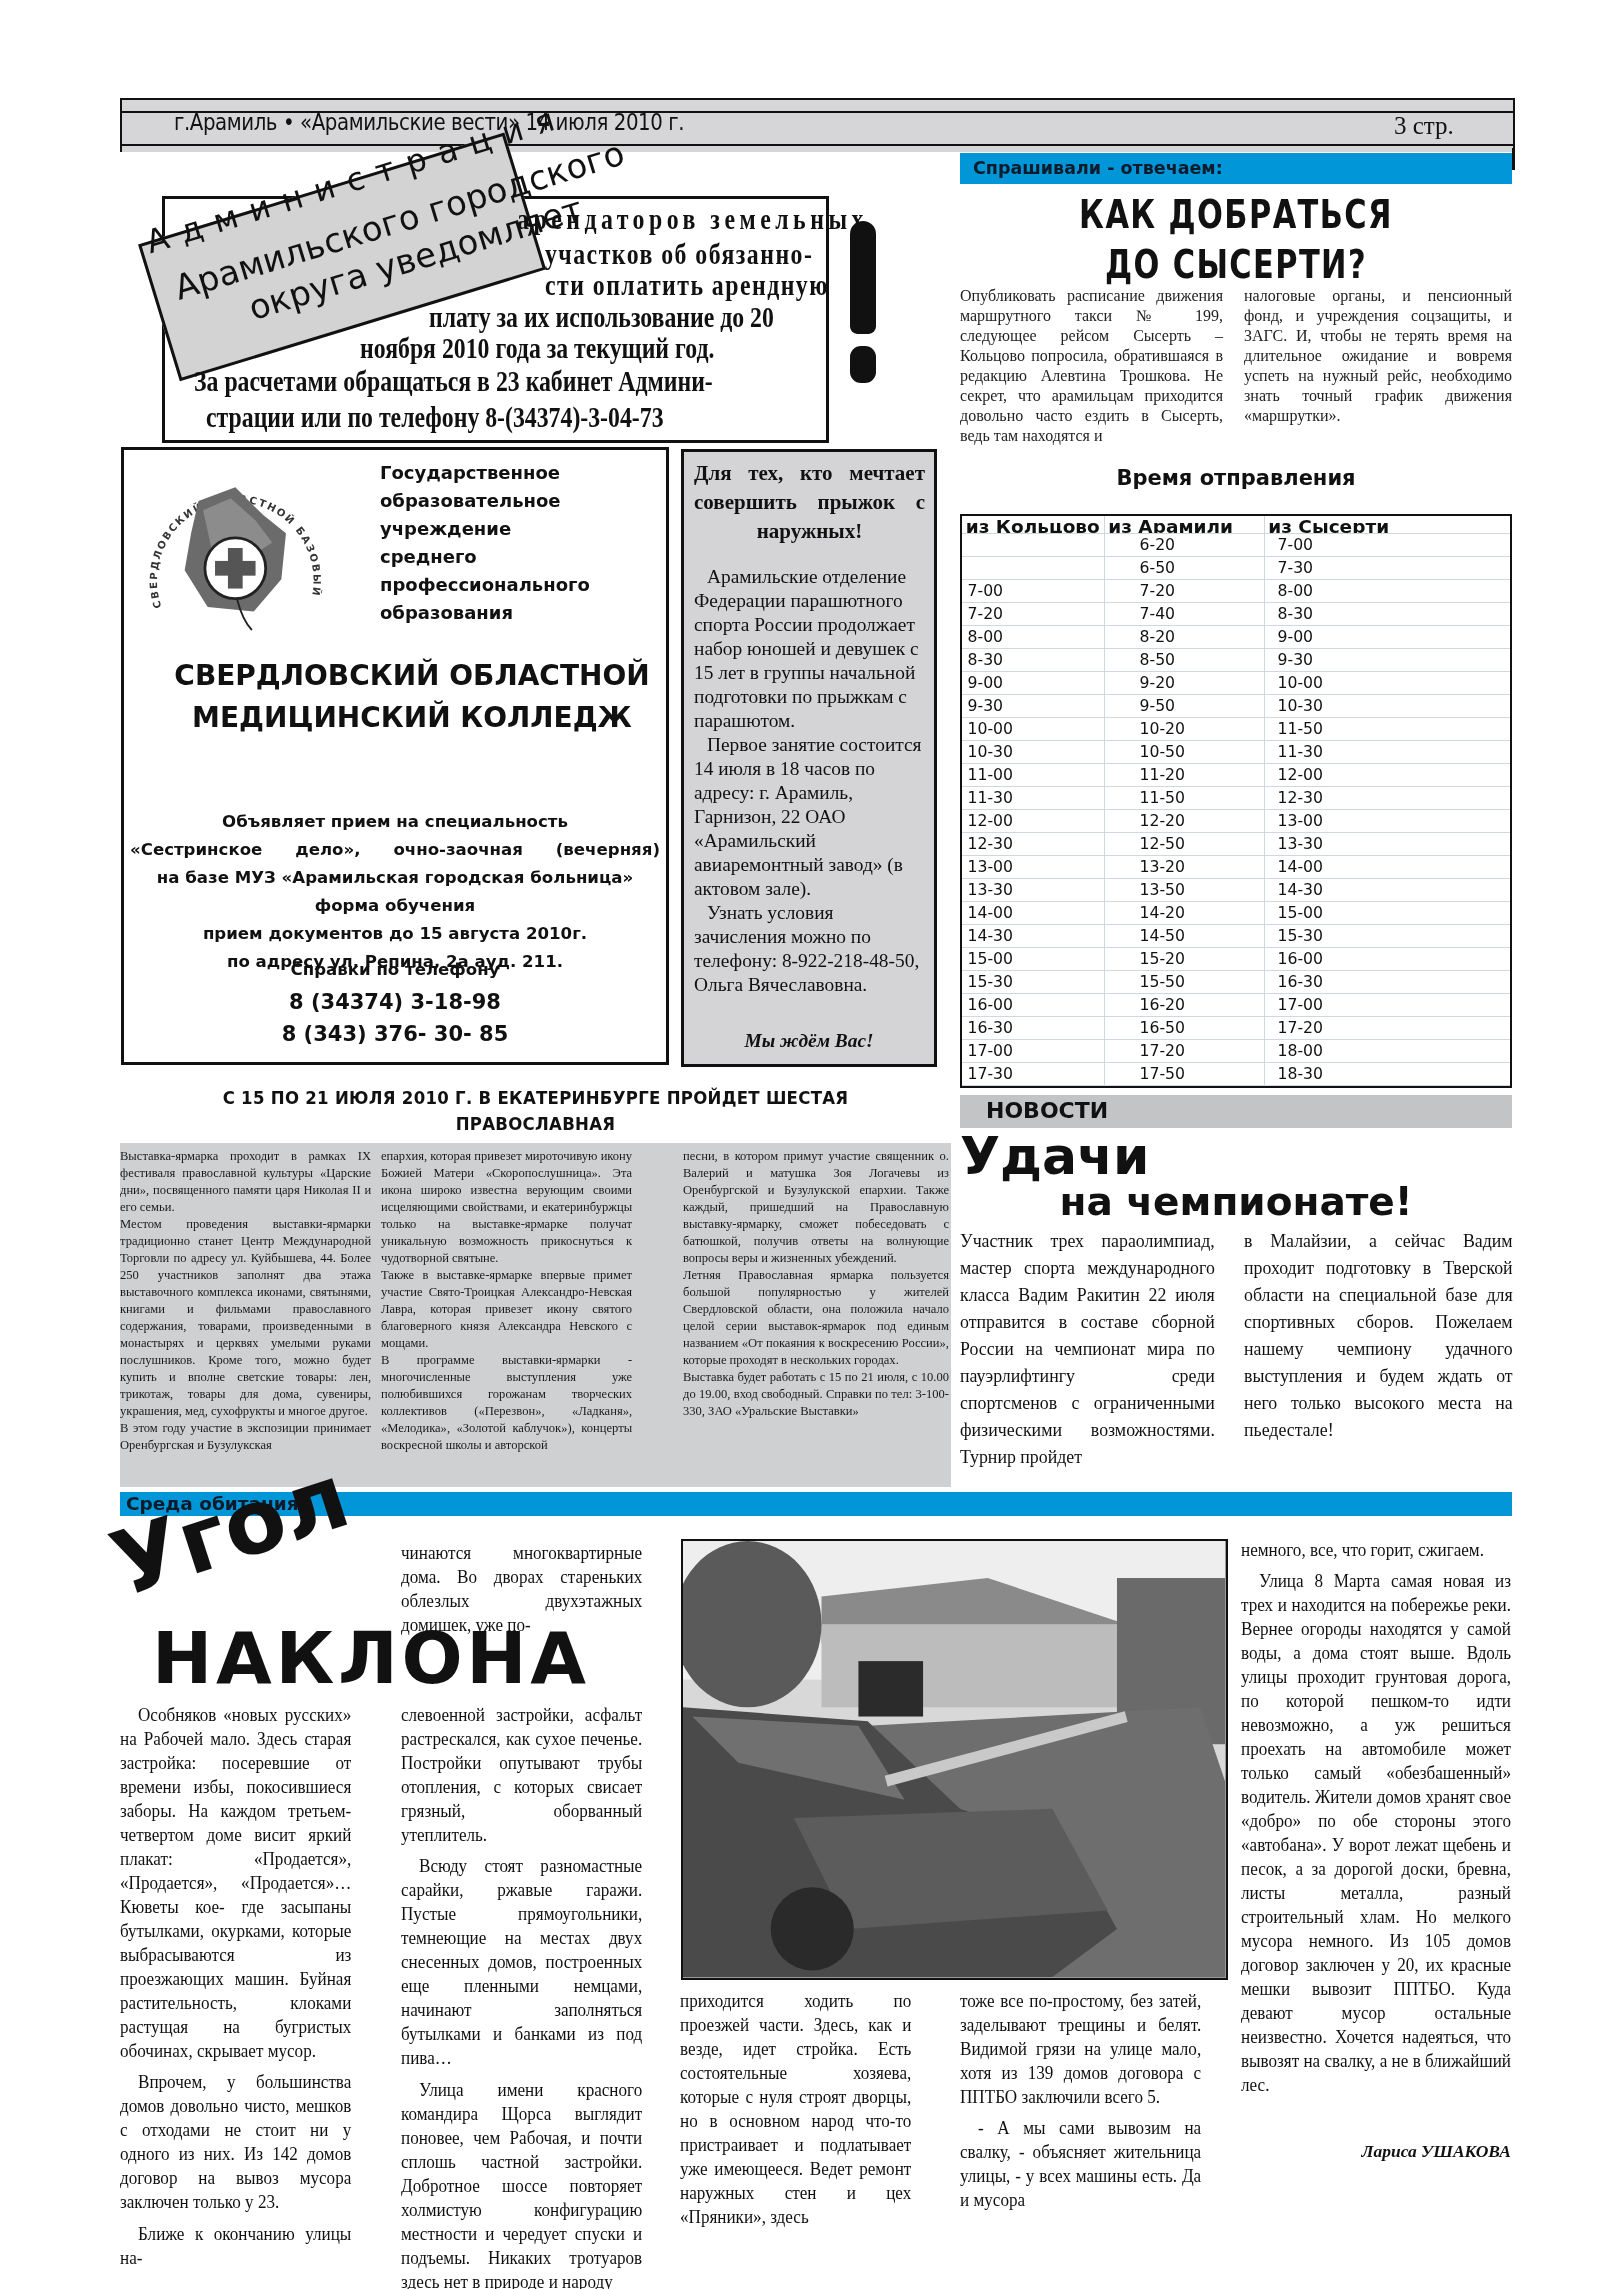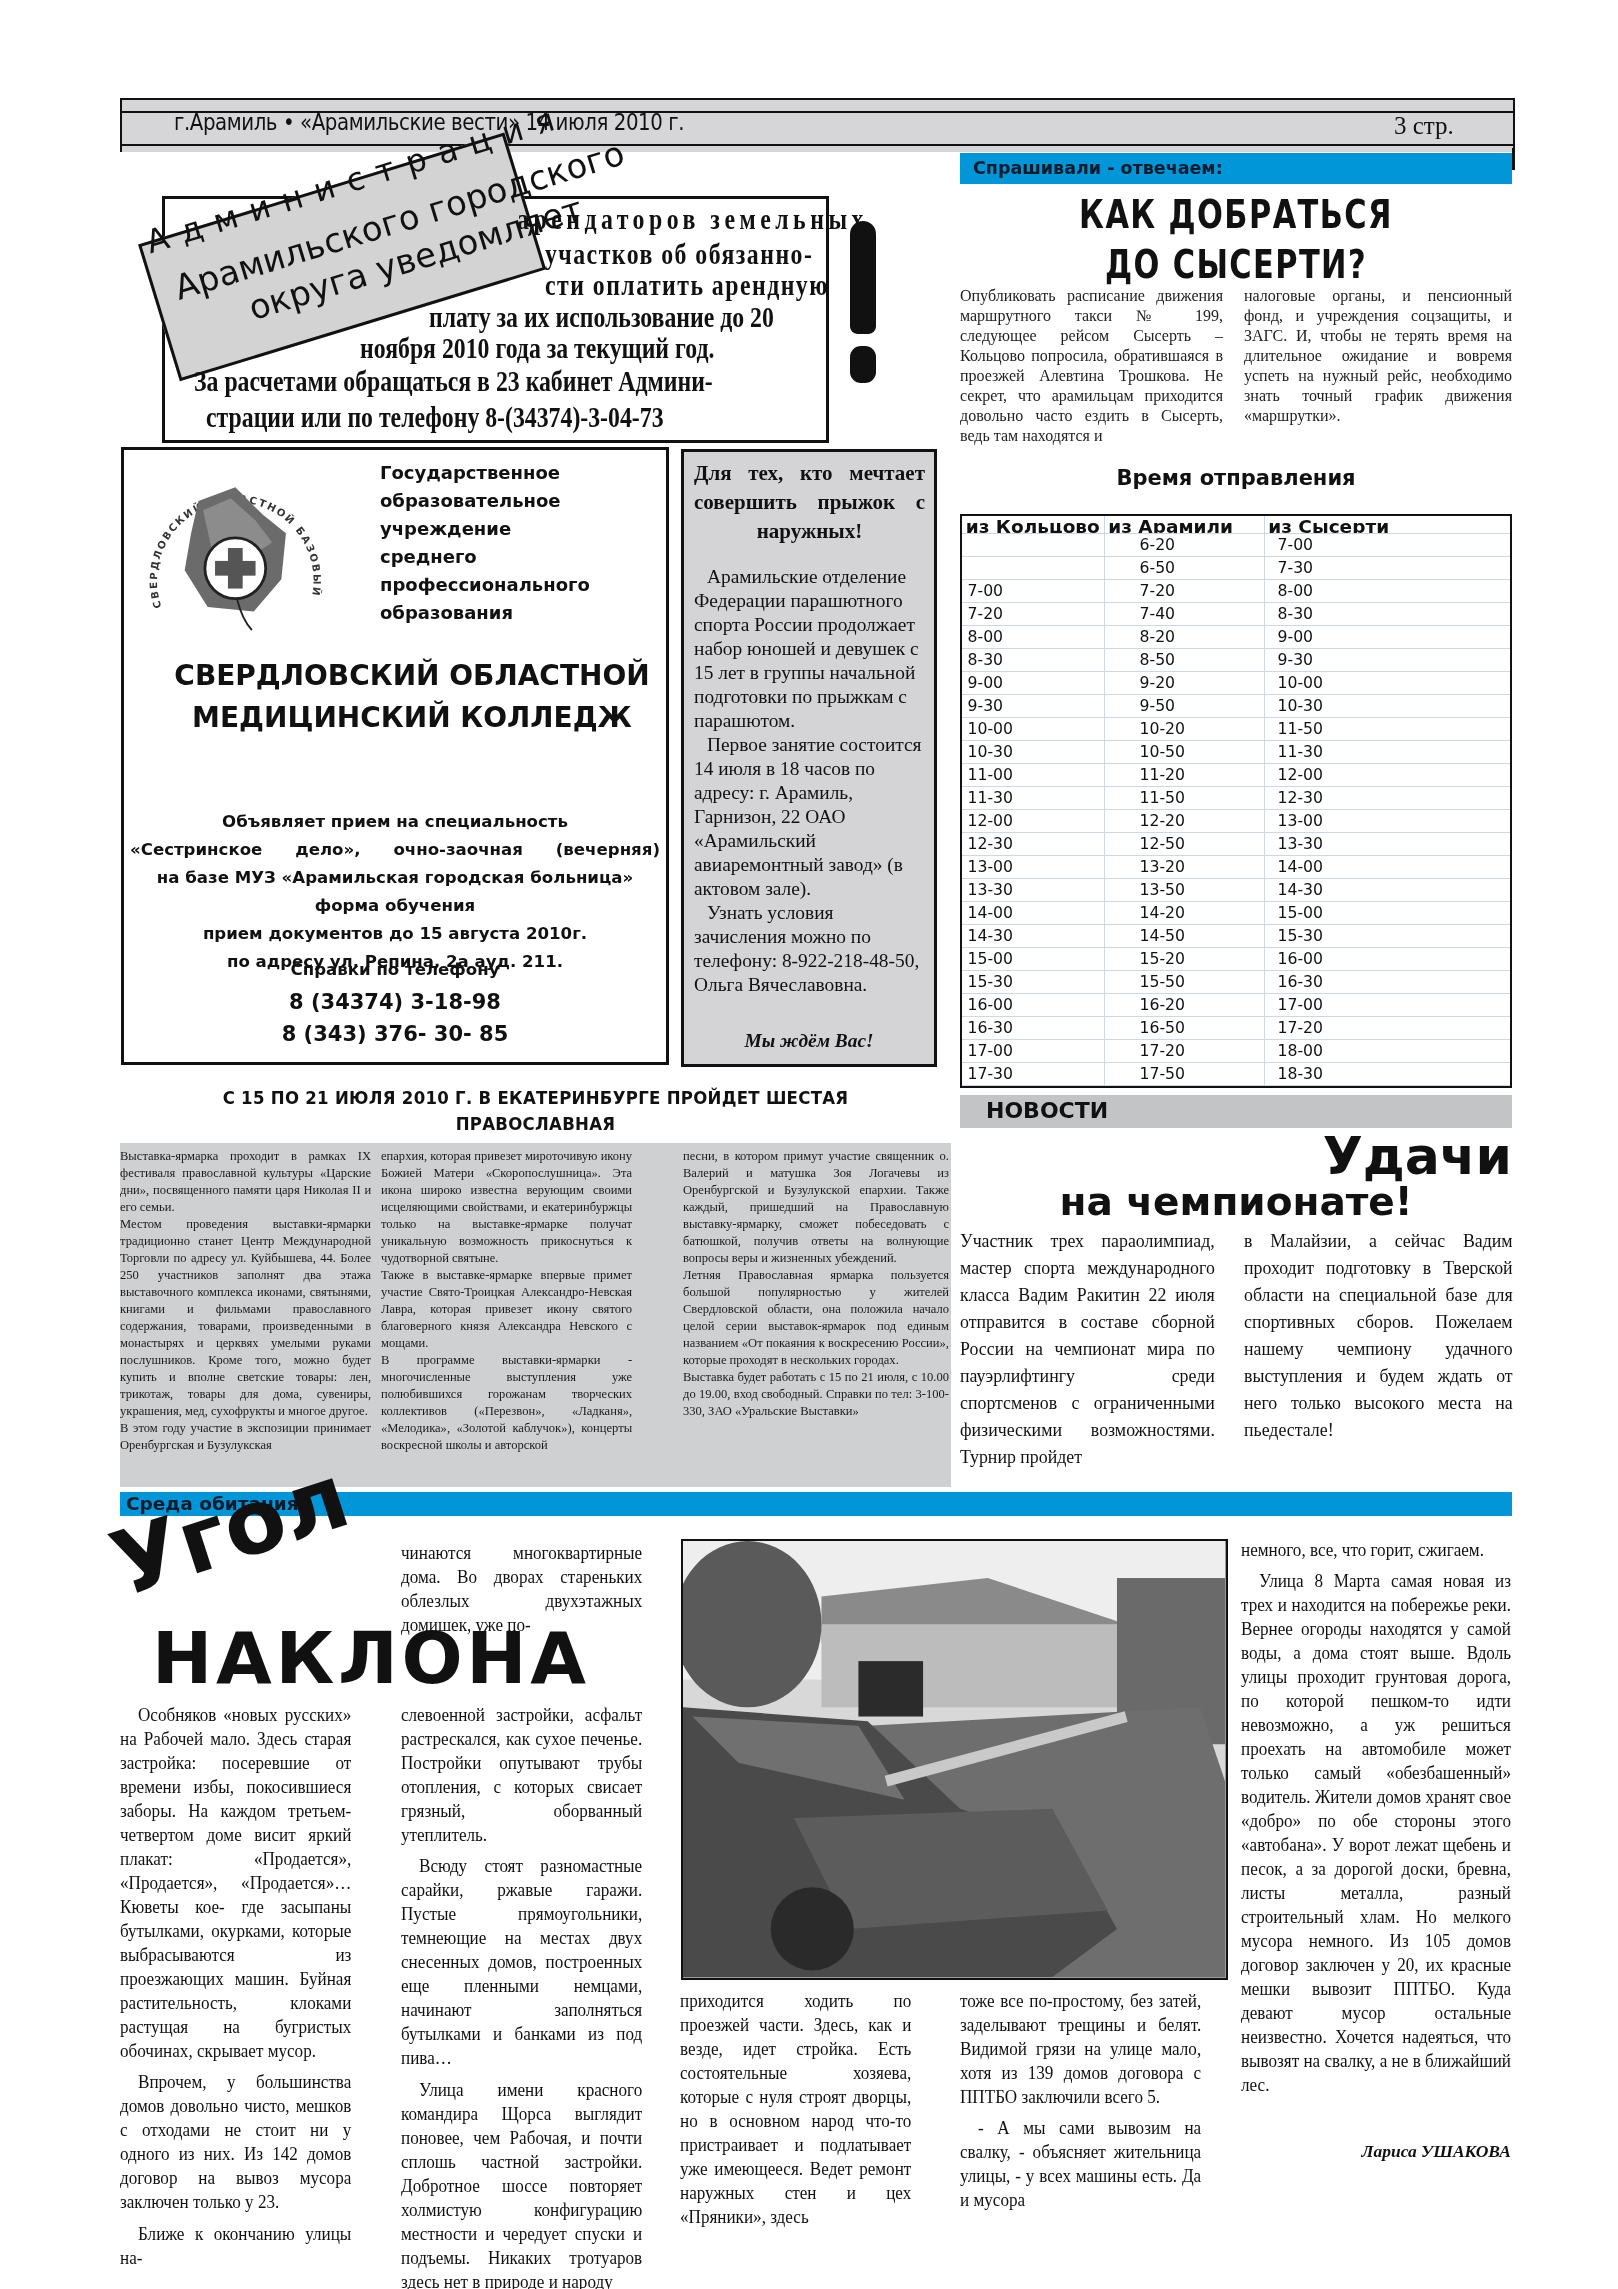--- a/index.html
+++ b/index.html
@@ -51,21 +51,21 @@
   .schedule th { font-weight: bold; font-size: 18.5px; height: 17.5px; line-height: 13px; text-align: left; padding-left: 3.7px; overflow: hidden; border-right: 1.8px solid #d0d6e2; border-bottom: 1.8px solid #d0d6e2; vertical-align: bottom; }
   .schedule td { height: 23px; padding-left: 5.5px; border-right: 1.8px solid #d0d6e2; border-bottom: 1.8px solid #d0d6e2; line-height: 18.5px; }
   .schedule td.c2 { padding-left: 35px; }
   .schedule td.c3 { padding-left: 13px; }
   .schedule th:last-child, .schedule td:last-child { border-right: none; }
   .schedule .col1 { width: 142px; }
   .schedule .col2 { width: 160px; }
 
   .news-bar { left: 960px; top: 1095px; width: 552px; height: 33px; background: #c3c4c6; }
   .news-label { left: 986px; top: 1098px; font-size: 22px; color: #111; }
-  .news-title-1 { left: 960px; top: 1130px; width: 552px; text-align: right; font-family: "DejaVu Sans", sans-serif; font-weight: bold; font-size: 52px; line-height: 52px; }
+  .news-title-1 { left: 960px; top: 1130px; width: 552px; text-align: left; font-family: "DejaVu Sans", sans-serif; font-weight: bold; font-size: 52px; line-height: 52px; }
   .news-title-2 { left: 960px; top: 1181px; width: 552px; text-align: center; font-family: "DejaVu Sans", sans-serif; font-weight: bold; font-size: 39px; line-height: 41px; }
   .news-col { font-size: 19.4px; line-height: 27px; text-align: justify; transform: scaleX(0.92); transform-origin: left top; }
   .news-col-left { left: 960px; top: 1227px; width: 277px; }
   .news-col-right { left: 1244px; top: 1227px; width: 292px; }
 
   
   .college-box { left: 121px; top: 447px; width: 548px; height: 618px; border: 3.7px solid #111; background: #fff; }
   .college-logo { left: 134px; top: 450px; width: 198px; height: 185px; }
   .college-org { left: 380px; top: 459px; font-family: "DejaVu Sans", sans-serif; font-weight: bold; font-size: 18px; line-height: 28px; color: #111; }
   .college-name { left: 121px; top: 655px; width: 582px; text-align: center; font-family: "DejaVu Sans", sans-serif; font-weight: bold; font-size: 28px; line-height: 42px; }
@@ -132,21 +132,21 @@
   <div class="exclaim-bar"></div>
   <div class="exclaim-dot"></div>
 </div>
 
 <div class="abs blue-bar qa-bar"></div>
 <div class="abs section-label qa-label">Спрашивали - отвечаем:</div>
 <div class="abs qa-title">
   <div>КАК ДОБРАТЬСЯ</div>
   <div>ДО СЫСЕРТИ?</div>
 </div>
-<div class="abs qa-col qa-col-left">Опубликовать расписание движения маршрутного такси № 199, следующее рейсом Сысерть – Кольцово попросила, обратившаяся в проезжей Алевтина Трошкова. Не секрет, что арамильцам приходится довольно часто ездить в Сысерть, ведь там находятся и</div>
+<div class="abs qa-col qa-col-left">Опубликовать расписание движения маршрутного такси № 199, следующее рейсом Сысерть – Кольцово попросила, обратившаяся в редакцию Алевтина Трошкова. Не секрет, что арамильцам приходится довольно часто ездить в Сысерть, ведь там находятся и</div>
 <div class="abs qa-col qa-col-right">налоговые органы, и пенсионный фонд, и учреждения соцзащиты, и ЗАГС. И, чтобы не терять время на длительное ожидание и вовремя успеть на нужный рейс, необходимо знать точный график движения «маршрутки».</div>
 <div class="abs schedule-title">Время отправления</div>
 
 <div class="abs schedule">
   <table>
     <thead>
       <tr>
         <th class="col1">из Кольцово</th>
         <th class="col2">из Арамили</th>
         <th>из Сысерти</th>

